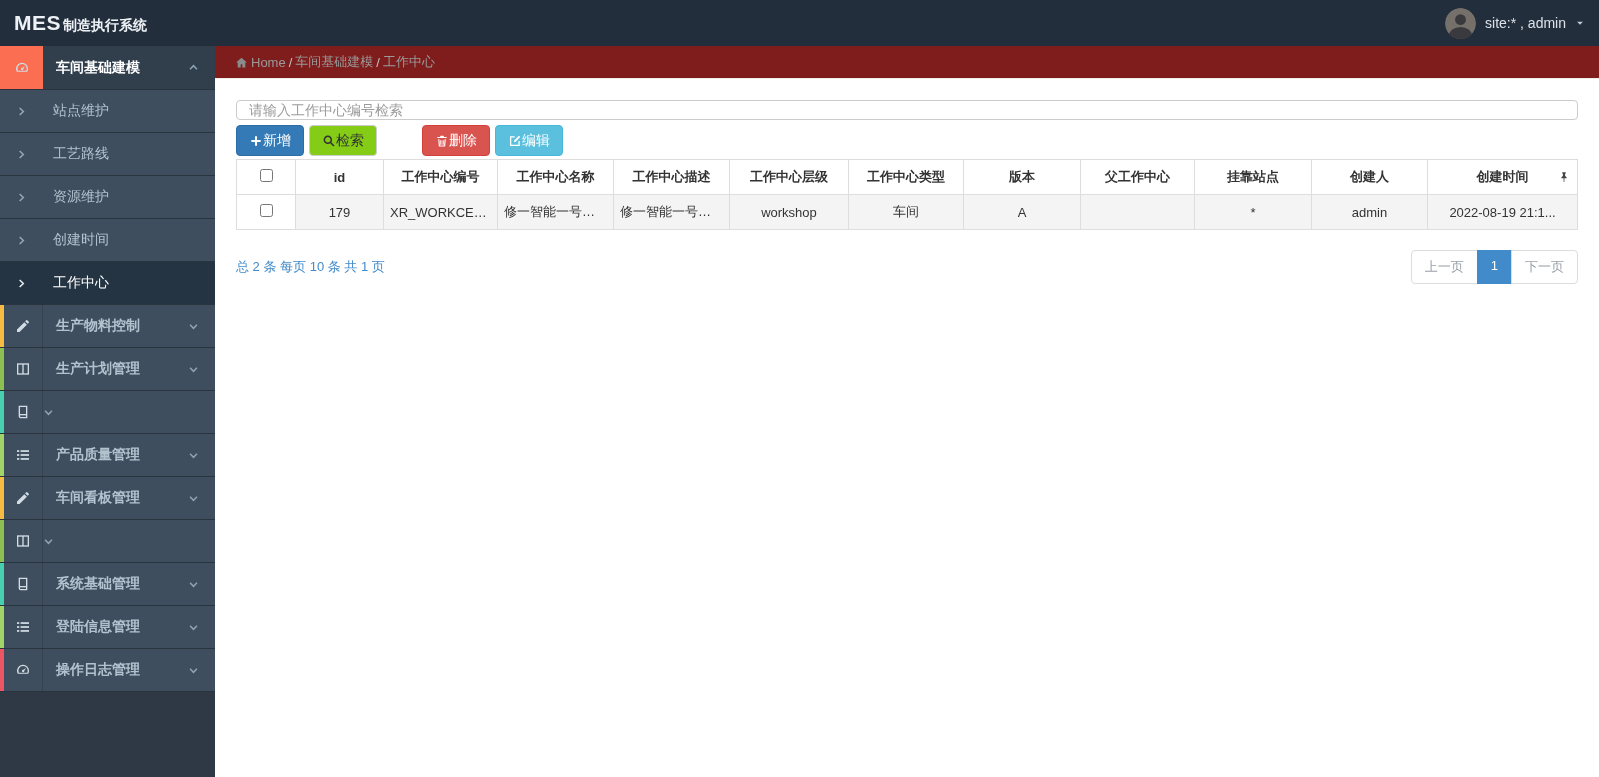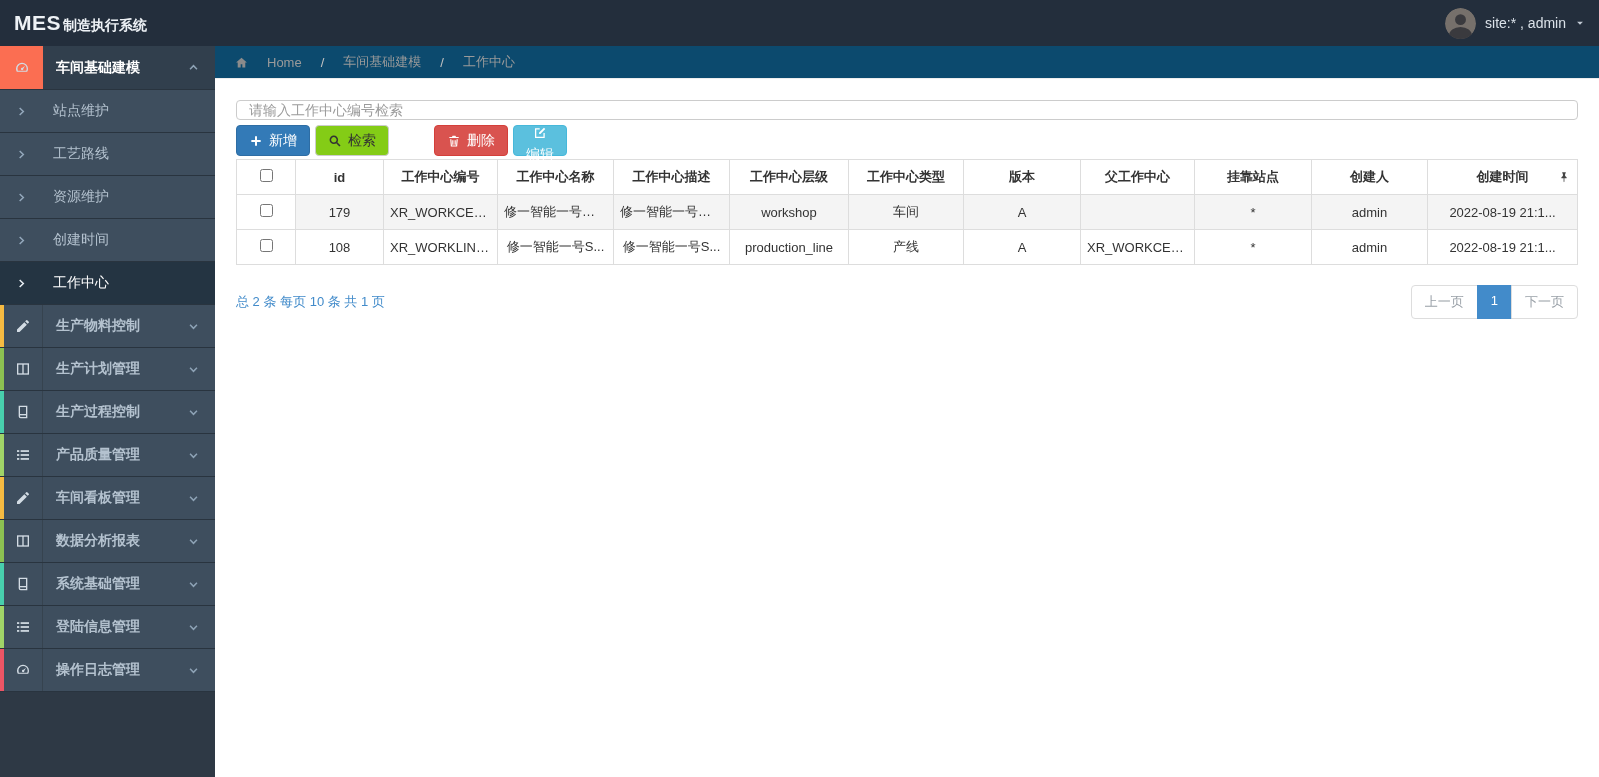--- a/index.html
+++ b/index.html
@@ -34,36 +34,36 @@
   .nav-item.sub .nav-label { font-weight:normal; padding-left:10px; }
   .nav-item.sub-active { background:#243442; }
   .nav-item.sub-active .nav-label { color:#ffffff; }
   .nav-item.sub-active .chev-right-col { color:#e8eef3; }
   .strip { position:absolute; left:0; top:0; bottom:0; width:4px; }
   .nav-item.striped .icon-col { padding-left:4px; }
   .sidebar-filler { flex:1; background:#2e3945; }
 
   
   .content { flex:1; display:flex; flex-direction:column; background:#fff; min-width:0; }
-  .breadcrumb { height:33px; flex:0 0 33px; display:flex; align-items:center; padding:0 20px; font-size:13px; color:#9a9a9a; background:#0c4a6e; border-bottom:1px solid #ededed; gap:19px; }
+  .breadcrumb { height:33px; flex:0 0 33px; display:flex; align-items:center; padding:0 20px; font-size:13px; color:#9a9a9a; background:#7f1d1d; border-bottom:1px solid #ededed; gap:3px; }
   .breadcrumb .home-ic { width:13px; height:13px; color:#8b8b8b; display:inline-flex; }
   .crumb-link { color:#9a9a9a; text-decoration:none; }
   .crumb-sep { color:#c3c3c3; }
   .page-body { padding:21px 21px 0 21px; flex:1; }
 
   .search-input { display:block; width:100%; height:20px; border:1px solid #ccc; border-radius:4px; padding:6px 12px; font-size:14px; color:#555; outline:none; font-family:"Liberation Sans", sans-serif; }
   .search-input::placeholder { color:#9b9b9b; }
 
   .toolbar { margin-top:5px; display:flex; }
-  .btn { display:inline-flex; align-items:center; gap:6px; height:31px; padding:0 12px; font-size:14px; border-radius:4px; border:1px solid transparent; cursor:pointer; margin-right:5px; font-family:"Liberation Sans", sans-serif; }
+  .btn { display:inline-flex; align-items:center; height:31px; padding:0 12px; font-size:14px; border-radius:4px; border:1px solid transparent; cursor:pointer; margin-right:5px; font-family:"Liberation Sans", sans-serif; }
   .btn .btn-ic { width:14px; height:14px; display:inline-flex; }
   .btn-primary { background:#337ab7; border-color:#2e6da4; color:#fff; }
   .btn-default { background:#84cc16; border-color:#ccc; color:#333; }
   .btn-danger { background:#d9534f; border-color:#d43f3a; color:#fff;margin-left:40px; }
-  .btn-info { background:#5bc0de; border-color:#46b8da; color:#fff;flex-direction:column; }
+  .btn-info { background:#5bc0de; border-color:#46b8da; color:#fff; }
 
   
   .grid { margin-top:3px; width:100%; border-collapse:collapse; table-layout:fixed; font-size:13px; color:#333; }
   .grid th, .grid td { border:1px solid #ddd; text-align:center; padding:8px 6px; overflow:hidden; white-space:nowrap; text-overflow:ellipsis; }
   .grid thead th { font-weight:bold; height:33px; position:relative; cursor:pointer; background:#fff; }
   .grid tbody td { height:34px; }
   .grid tbody tr.striped td { background:#f4f4f4; }
   .grid tbody tr.striped td.check-cell { background:#fff; }
   .pin-ic { position:absolute; right:7px; top:50%; transform:translateY(-50%); width:12px; height:12px; color:#444; display:inline-flex; cursor:pointer; }
   .grid input[type=checkbox] { width:13px; height:13px; cursor:pointer; }
@@ -213,21 +213,20 @@
       </div>
 
       <div class="nav-item striped">
         <span class="strip" style="background-color: rgb(72, 207, 173);"></span>
         <span class="icon-col">
             <span class="ic"><svg viewBox="0 0 24 24" width="100%" height="100%">
                 <path fill="none" stroke="currentColor" stroke-width="2" d="M6.5 3.5h11v17h-9a2 2 0 0 1-2-2v-15z"></path>
                 <line x1="6.5" y1="16" x2="17.5" y2="16" stroke="currentColor" stroke-width="2"></line>
               </svg></span>
           </span>
-        <span class="nav-label">生产过程控制</span>
         <span class="chev-end">
             <span class="chev-ic">
               <svg viewBox="0 0 24 24" width="100%" height="100%">
                 <path fill="none" stroke="currentColor" stroke-width="3.2" d="M4.5 8l7.5 8 7.5-8"></path>
               </svg>
             </span>
           </span>
       </div>
 
       <div class="nav-item striped">
@@ -273,21 +272,20 @@
       </div>
 
       <div class="nav-item striped">
         <span class="strip" style="background-color: rgb(140, 193, 82);"></span>
         <span class="icon-col">
             <span class="ic"><svg viewBox="0 0 24 24" width="100%" height="100%">
                 <rect x="4" y="4.5" width="16" height="15" fill="none" stroke="currentColor" stroke-width="2"></rect>
                 <line x1="12" y1="4.5" x2="12" y2="19.5" stroke="currentColor" stroke-width="2"></line>
               </svg></span>
           </span>
-        <span class="nav-label">数据分析报表</span>
         <span class="chev-end">
             <span class="chev-ic">
               <svg viewBox="0 0 24 24" width="100%" height="100%">
                 <path fill="none" stroke="currentColor" stroke-width="3.2" d="M4.5 8l7.5 8 7.5-8"></path>
               </svg>
             </span>
           </span>
       </div>
 
       <div class="nav-item striped">
@@ -455,34 +453,20 @@
               <td>修一智能一号车间</td>
               <td>修一智能一号车间</td>
               <td>workshop</td>
               <td>车间</td>
               <td>A</td>
               <td></td>
               <td>*</td>
               <td>admin</td>
               <td>2022-08-19 21:1...</td>
             </tr>
-            <tr>
-              <td class="check-cell"><input type="checkbox" style=""></td>
-              <td>108</td>
-              <td>XR_WORKLINE...</td>
-              <td>修一智能一号S...</td>
-              <td>修一智能一号S...</td>
-              <td>production_line</td>
-              <td>产线</td>
-              <td>A</td>
-              <td>XR_WORKCEN...</td>
-              <td>*</td>
-              <td>admin</td>
-              <td>2022-08-19 21:1...</td>
-            </tr>
           </tbody>
         </table>
 
         <div class="pager-row">
           <div class="pager-summary">总 2 条 每页 10 条 共 1 页</div>
           <ul class="pagination">
             <li class="page-item first">上一页</li>
             <li class="page-item active">1</li>
             <li class="page-item last">下一页</li>
           </ul>

